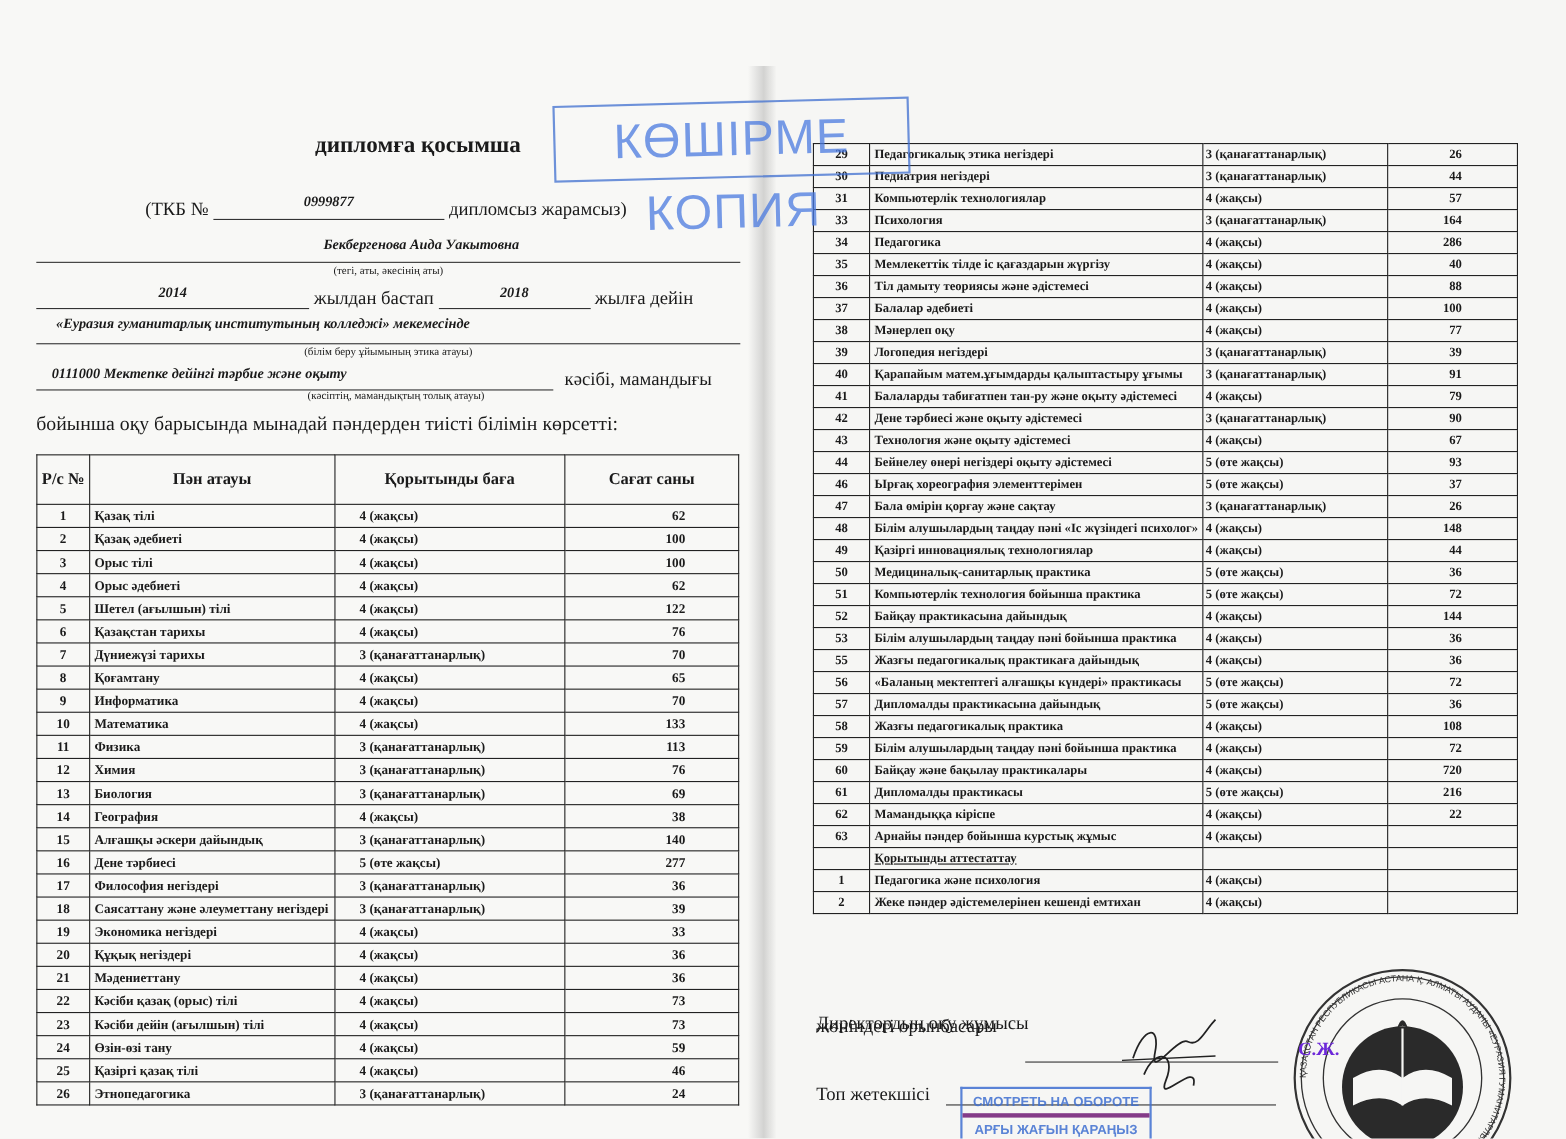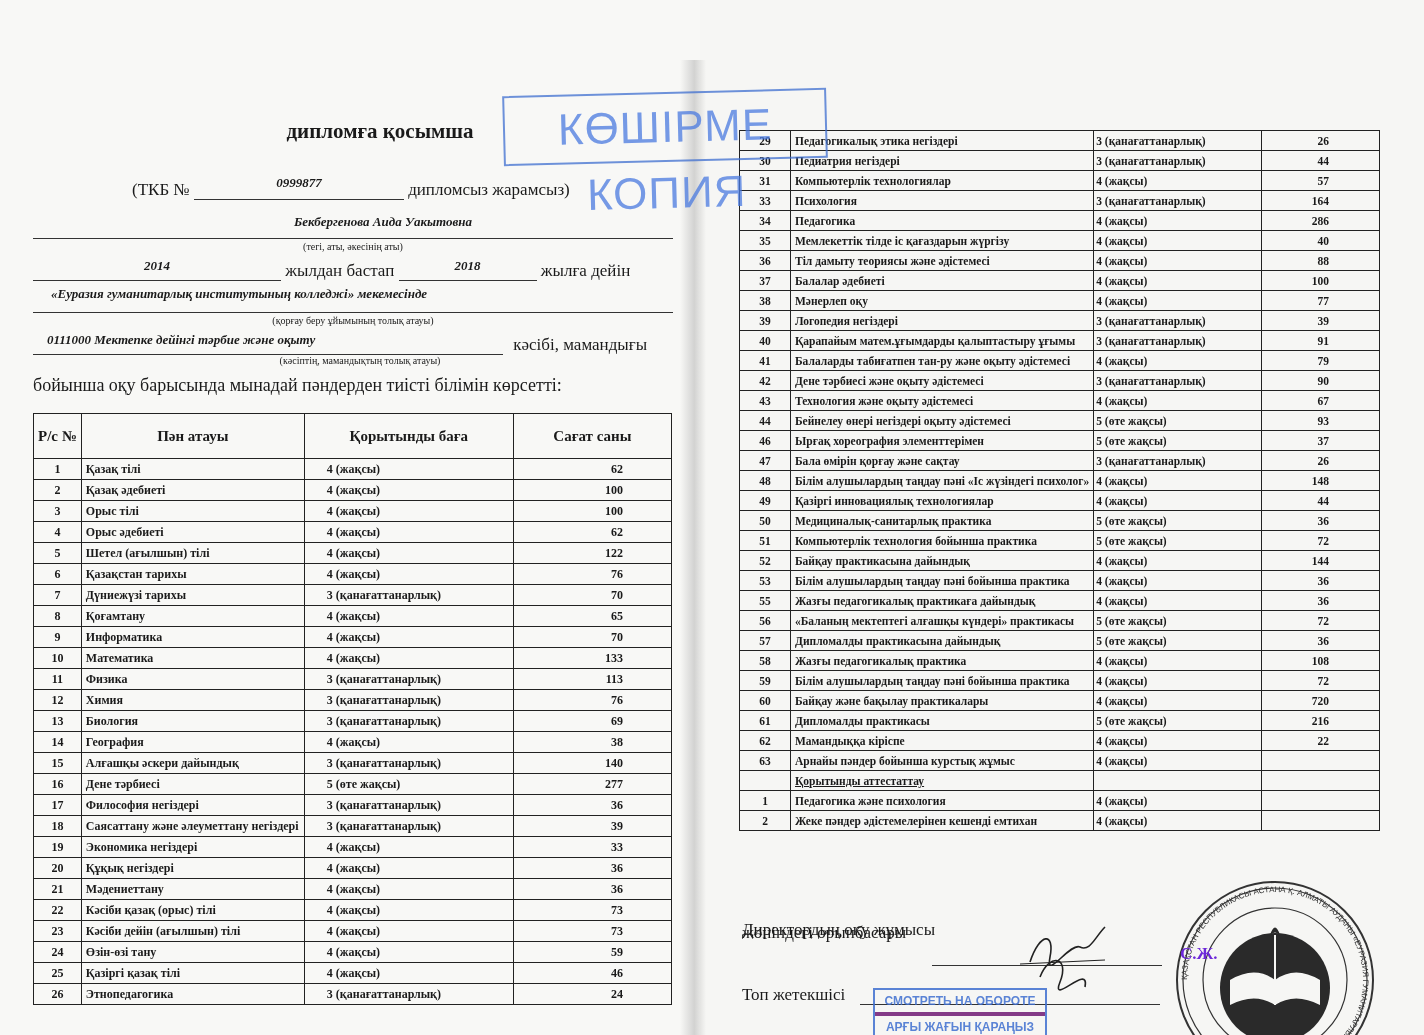--- a/index.html
+++ b/index.html
@@ -89,21 +89,21 @@
     <span class="fill" style="bottom:6px;">2018</span>
   </span>
   <span>жылға дейін</span>
 </div>
 
 <div class="line-row" style="left:33px; top:286px;">
   <span class="blank" style="width:640px; height:26px;">
     <span class="fill" style="left:18px; right:auto; text-align:left; bottom:10px;">«Еуразия гуманитарлық институтының колледжі» мекемесінде</span>
   </span>
 </div>
-<div class="caption" style="left:33px; top:315px; width:640px;">(қорғау беру ұйымының толық атауы)</div>
+<div class="caption" style="left:33px; top:315px; width:640px;">(білім беру ұйымының этика атауы)</div>
 
 <div class="line-row" style="left:33px; top:332px;">
   <span class="blank" style="width:470px; height:22px;">
     <span class="fill" style="left:14px; right:auto; text-align:left; bottom:6px;">0111000 Мектепке дейінгі тәрбие және оқыту</span>
   </span>
   <span style="margin-left:6px;">кәсібі,  мамандығы</span>
 </div>
 <div class="caption" style="left:210px; top:355px; width:300px;">(кәсіптің, мамандықтың толық атауы)</div>
 
 <div class="line-row" style="left:33px; top:375px; font-size:18px;">бойынша оқу барысында мынадай пәндерден тиісті білімін көрсетті:</div>

